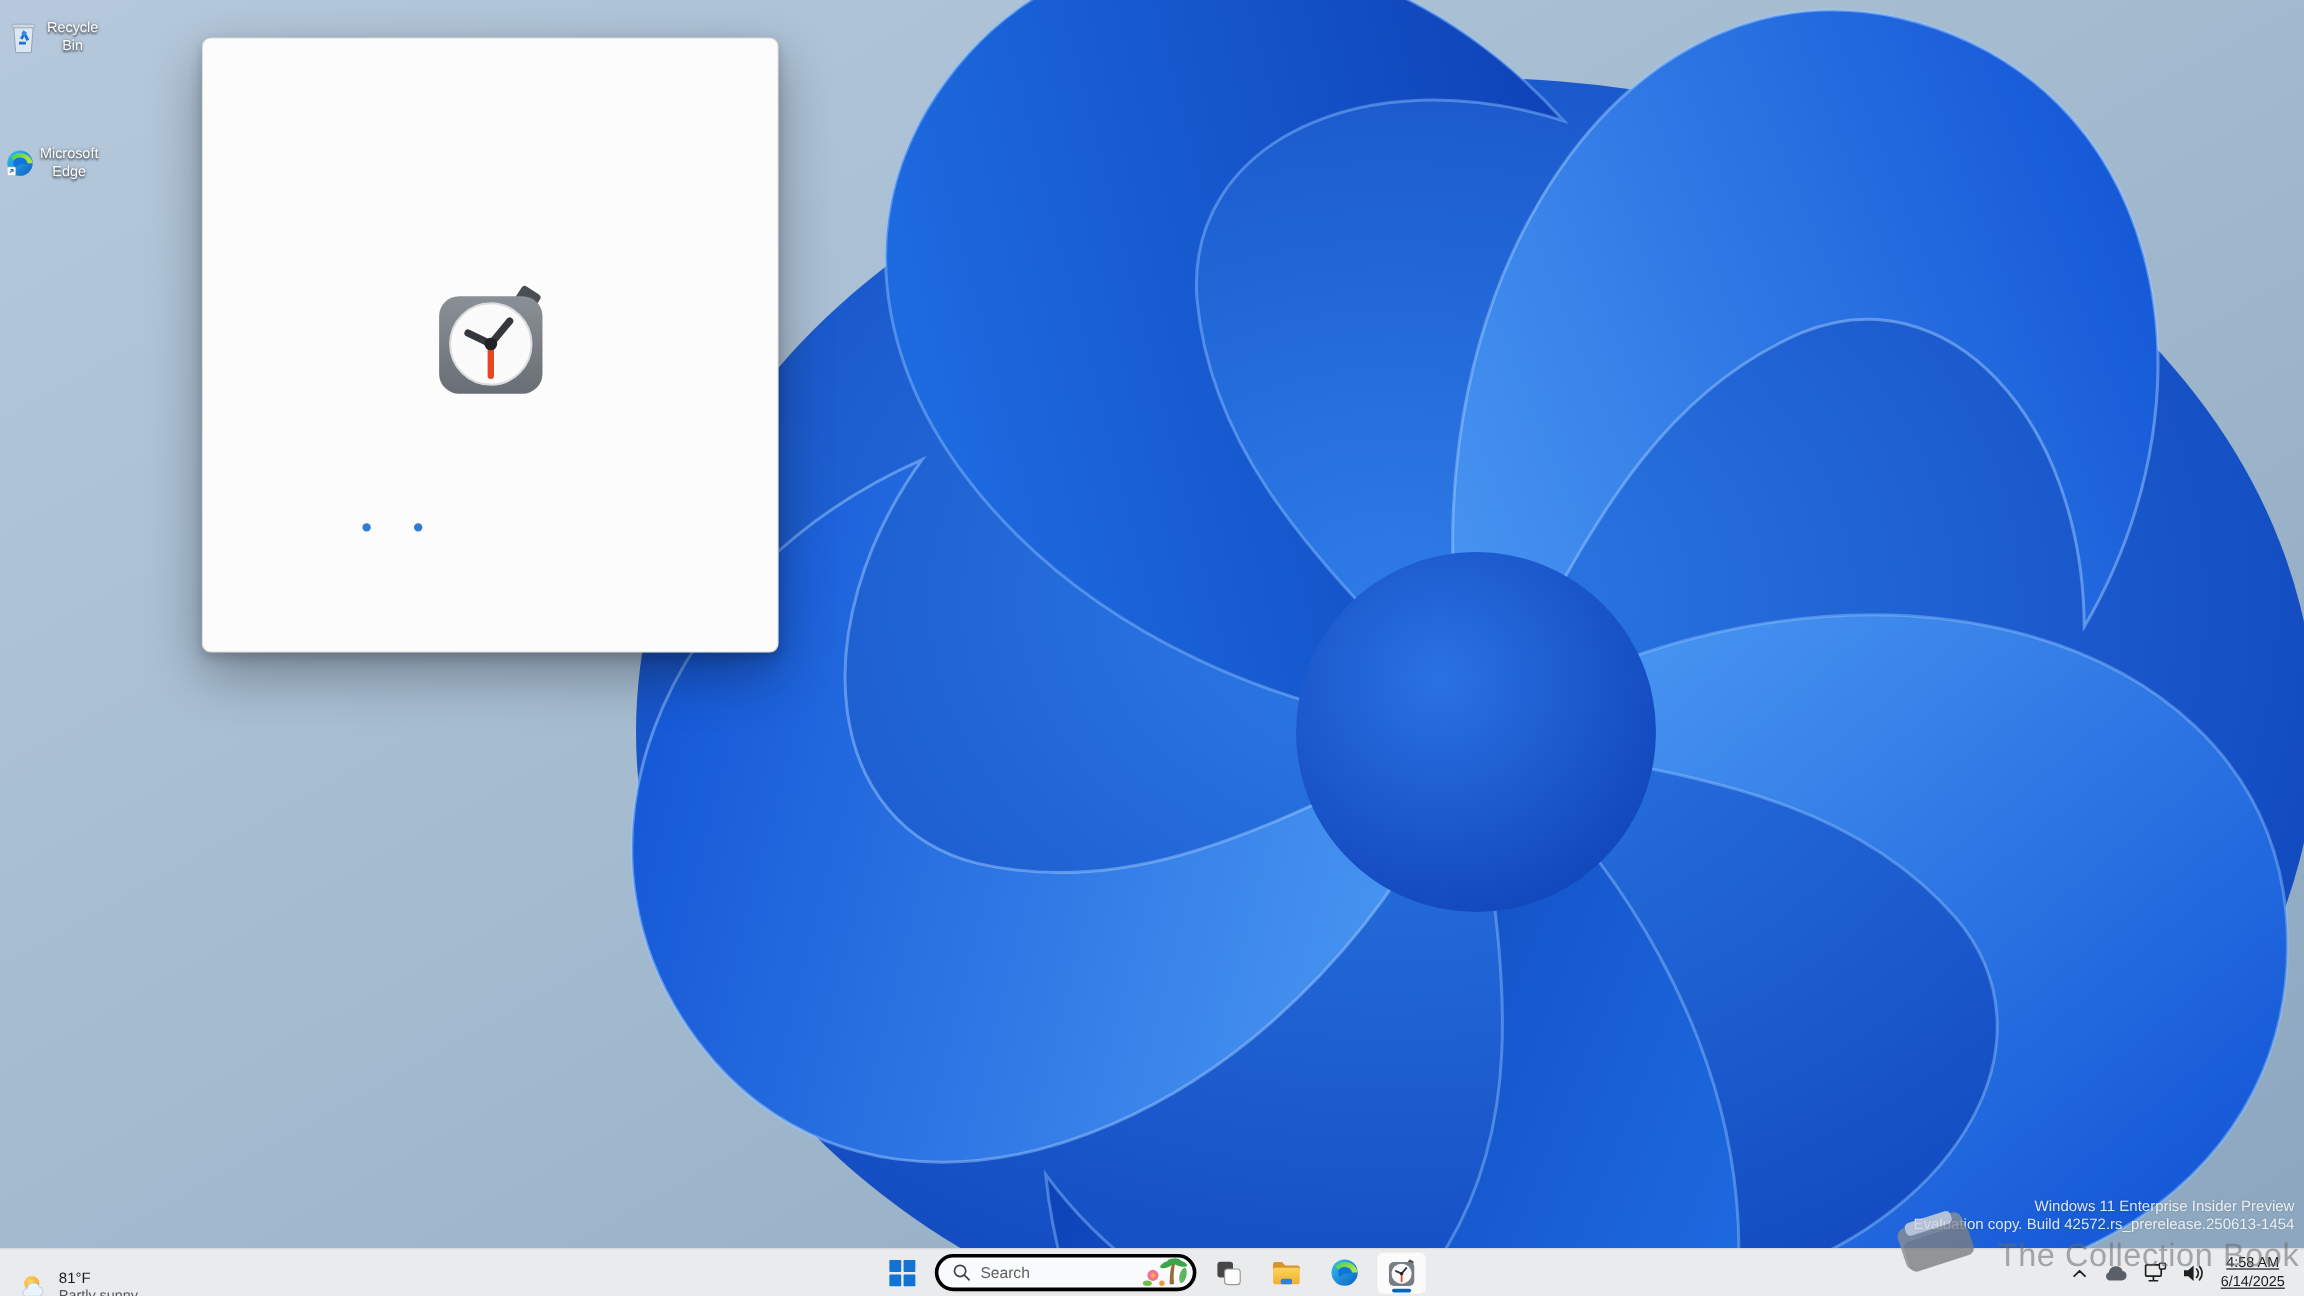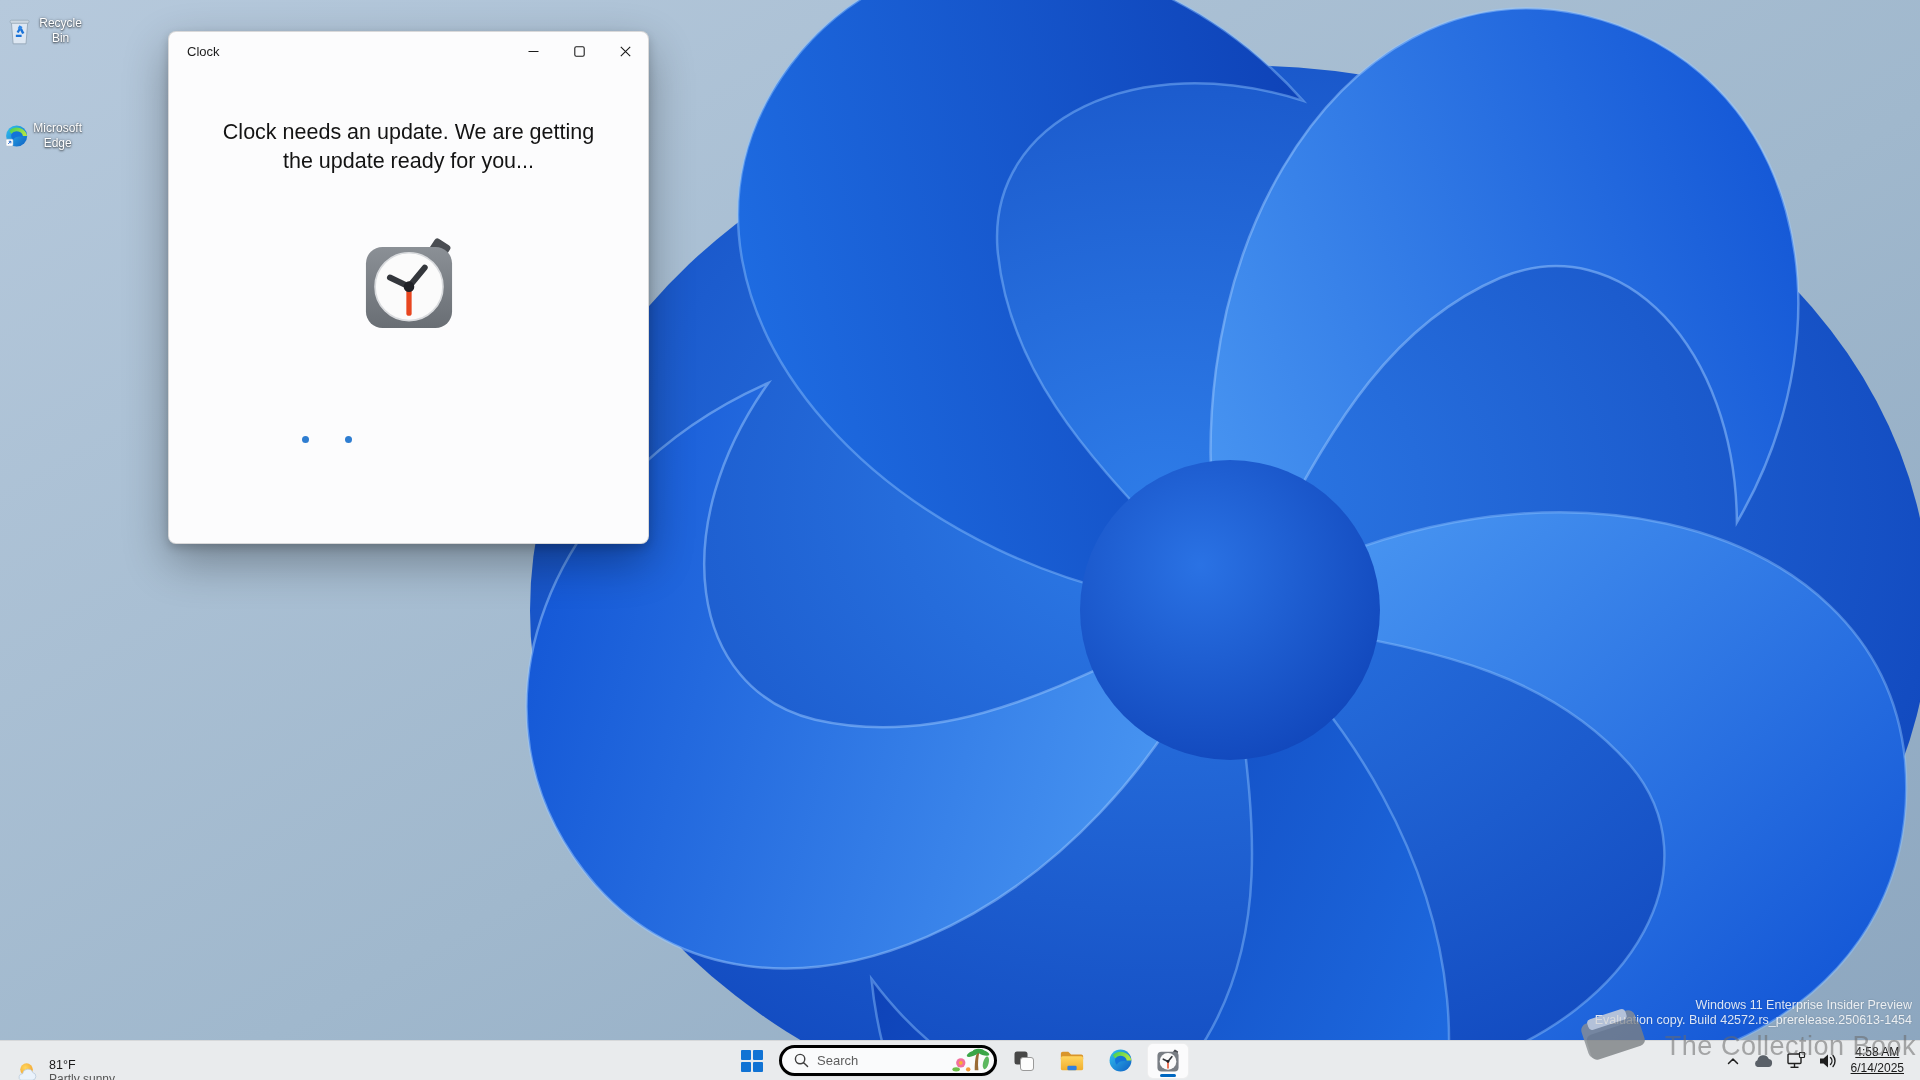--- a/index.html
+++ b/index.html
@@ -140,42 +140,21 @@
     <circle cx="24" cy="24" r="20" fill="url(#edgeG1)"></circle>
     <path d="M10 14 A20 20 0 0 1 44 24 L28 24 A8 8 0 0 0 14 20 Z" fill="url(#edgeG2)" opacity="0.95"></path>
     <path d="M14 20 A12 11 0 0 1 36 26 C30 24 20 25 17 32 C14 29 13 24 14 20 Z" fill="#1274d8"></path>
     <rect x="4" y="30" width="13" height="13" rx="2" fill="#fff" stroke="#b9c4ce" stroke-width="1"></rect>
     <path d="M8 39 L13 34 M13 34 h-4 M13 34 v4" stroke="#1a62c8" stroke-width="1.8" fill="none"></path>
   </svg>
   <div class="di-label">Microsoft Edge</div>
 </div>
 
 <div class="clock-window">
-  <div class="titlebar">
-    <div class="titlebar-title">Clock</div>
-    <div class="titlebar-controls">
-      <button class="tb-btn">
-        <svg width="11" height="11" viewBox="0 0 11 11">
-            <line x1="0.5" y1="5.5" x2="10.5" y2="5.5" stroke="#1b1b1b" stroke-width="1.1"></line>
-          </svg>
-      </button>
-      <button class="tb-btn">
-        <svg width="11" height="11" viewBox="0 0 11 11">
-            <rect x="0.8" y="0.8" width="9.4" height="9.4" rx="1.5" fill="none" stroke="#1b1b1b" stroke-width="1.1"></rect>
-          </svg>
-      </button>
-      <button class="tb-btn">
-        <svg width="11" height="11" viewBox="0 0 11 11">
-            <path d="M0.8 0.8 L10.2 10.2 M10.2 0.8 L0.8 10.2" stroke="#1b1b1b" stroke-width="1.1"></path>
-          </svg>
-      </button>
-    </div>
-  </div>
-
-  <div class="win-message">Clock needs an update. We are getting the update ready for you...</div>
+
 
   <div class="win-clock-art">
     <svg width="106" height="106" viewBox="0 0 64 64">
       <defs>
         <linearGradient id="clkBody" x1="0" y1="0" x2="0" y2="1">
           <stop offset="0" stop-color="#8b9096"></stop>
             <stop offset="1" stop-color="#696e74"></stop>
         </linearGradient>
       </defs>
       <rect x="45" y="5" width="11" height="10" rx="2" fill="#4a4d52" transform="rotate(33 50 10)"></rect>

